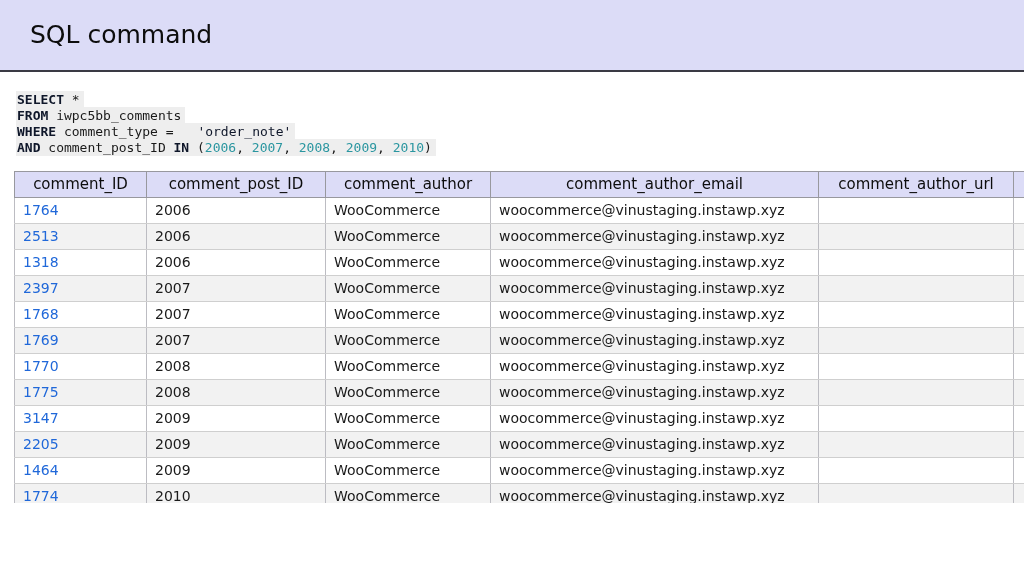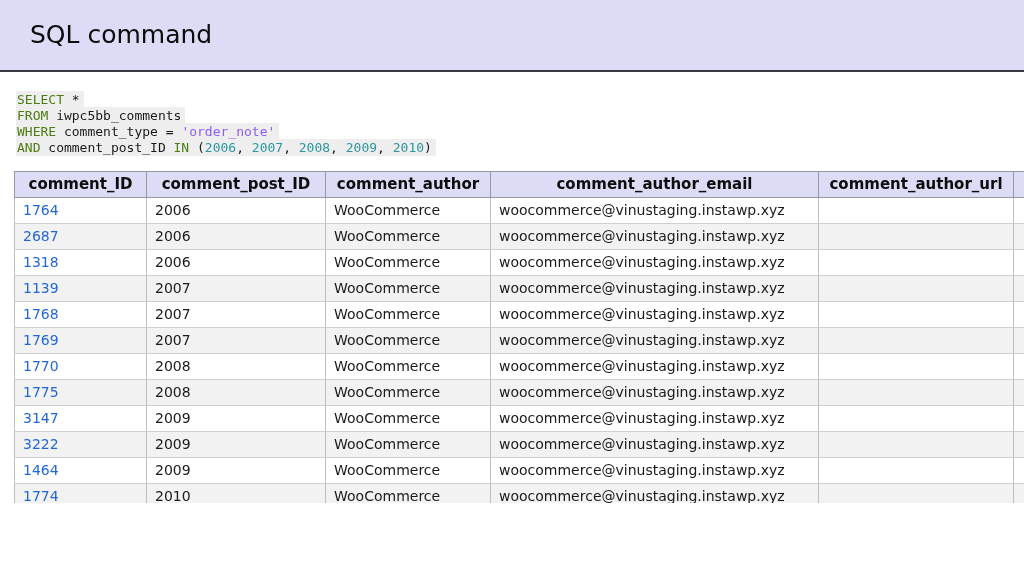--- a/index.html
+++ b/index.html
@@ -22,38 +22,38 @@
   }
   .sql-code {
     margin: 20px 0 0 16px;
     font-family: "DejaVu Sans Mono", "Liberation Mono", monospace;
     font-size: 13px;
     line-height: 16px;
     white-space: pre;
   }
   .sql-line { height: 16px; }
   .sql-line-bg { background: #eeeeee; padding: 1px 4px 1px 1px; }
-  .tok-kw  { color: #4d7c0f; font-weight: normal; }
+  .tok-kw  { color: #0f172a; font-weight: bold; }
   .tok-pl  { color: #1a1a1a; }
-  .tok-str { color: #8b5cf6; }
+  .tok-str { color: #0f172a; margin-left: 16px; }
   .tok-num { color: #2a96a0; }
   .copy-link-wrap { margin: 26px 0 0 16px; font-size: 16px; line-height: 19px; }
   a { color: #2068d9; text-decoration: none; cursor: pointer; }
   .results-table {
     margin: 15px 0 0 14px;
     border-collapse: collapse;
     table-layout: fixed;
     width: 1179px;
     font-size: 14px;
   }
   .results-table th {
     background: #dcdcf7;
     border: 1px solid #98989e;
     font-size: 15px;
-    font-weight: bold;
+    font-weight: normal;
     color: #0d0d0d;
     text-align: center;
     padding: 3px 8px;
     line-height: 19px;
     overflow: hidden;
     white-space: nowrap;
   }
   .results-table td {
     border-left: 1px solid #bcbcc2;
     border-right: 1px solid #bcbcc2;
@@ -106,37 +106,37 @@
     <tbody>
         <tr>
           <td><a href="#">1764</a></td>
           <td>2006</td>
           <td>WooCommerce</td>
           <td>woocommerce@vinustaging.instawp.xyz</td>
           <td></td>
           <td></td>
         </tr>
         <tr>
-          <td><a href="#">2687</a></td>
+          <td><a href="#">2513</a></td>
           <td>2006</td>
           <td>WooCommerce</td>
           <td>woocommerce@vinustaging.instawp.xyz</td>
           <td></td>
           <td></td>
         </tr>
         <tr>
           <td><a href="#">1318</a></td>
           <td>2006</td>
           <td>WooCommerce</td>
           <td>woocommerce@vinustaging.instawp.xyz</td>
           <td></td>
           <td></td>
         </tr>
         <tr>
-          <td><a href="#">1139</a></td>
+          <td><a href="#">2397</a></td>
           <td>2007</td>
           <td>WooCommerce</td>
           <td>woocommerce@vinustaging.instawp.xyz</td>
           <td></td>
           <td></td>
         </tr>
         <tr>
           <td><a href="#">1768</a></td>
           <td>2007</td>
           <td>WooCommerce</td>
@@ -170,21 +170,21 @@
         </tr>
         <tr>
           <td><a href="#">3147</a></td>
           <td>2009</td>
           <td>WooCommerce</td>
           <td>woocommerce@vinustaging.instawp.xyz</td>
           <td></td>
           <td></td>
         </tr>
         <tr>
-          <td><a href="#">3222</a></td>
+          <td><a href="#">2205</a></td>
           <td>2009</td>
           <td>WooCommerce</td>
           <td>woocommerce@vinustaging.instawp.xyz</td>
           <td></td>
           <td></td>
         </tr>
         <tr>
           <td><a href="#">1464</a></td>
           <td>2009</td>
           <td>WooCommerce</td>

